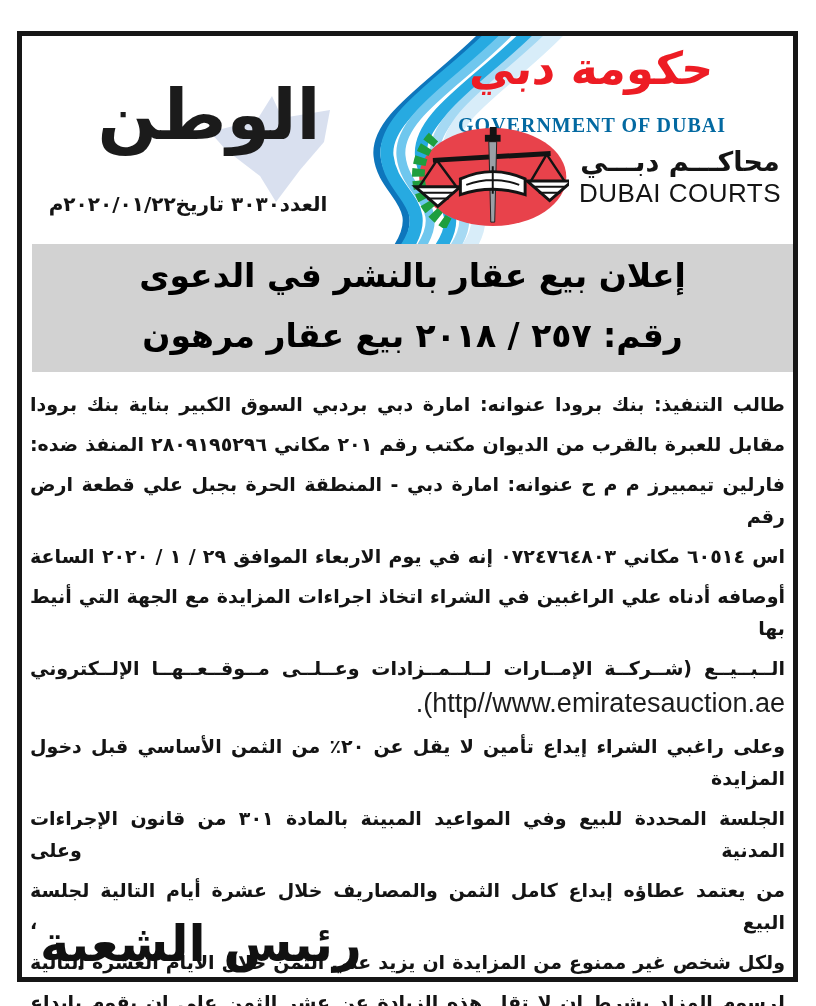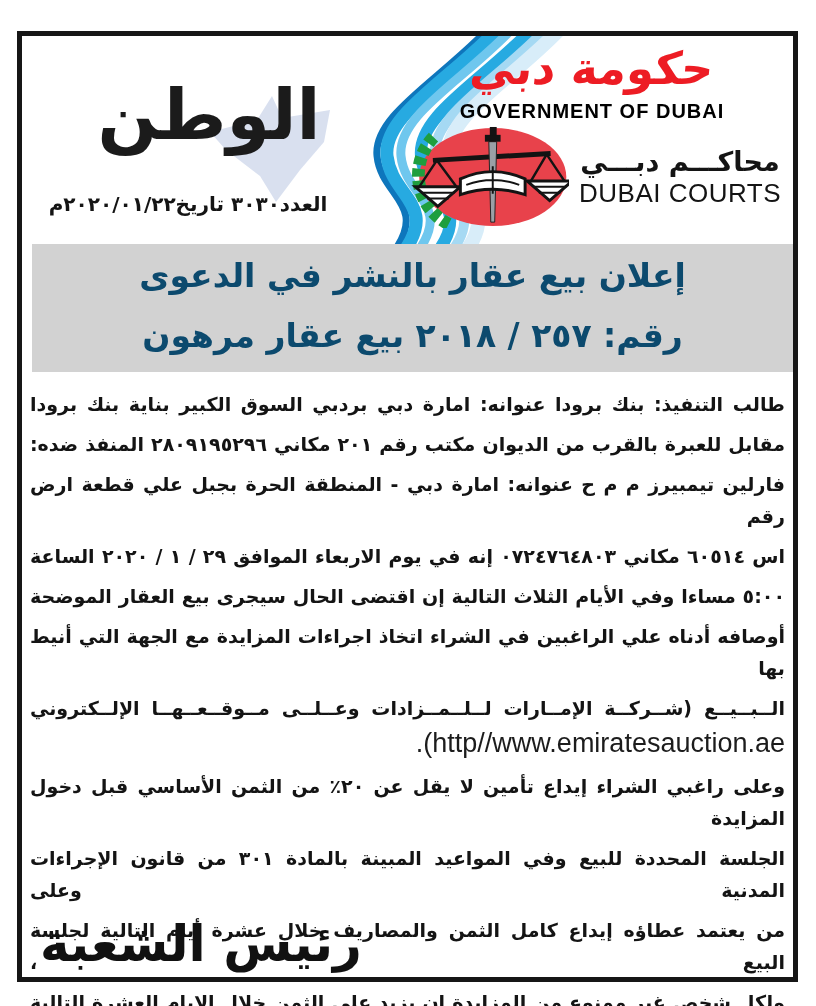--- a/index.html
+++ b/index.html
@@ -10,31 +10,31 @@
   
   .header{position:relative;width:761px;height:208px;background:#ffffff;}
   .map-watermark{position:absolute;left:170px;top:48px;opacity:.65;}
   .alwatan-name{position:absolute;left:52px;top:38px;width:250px;text-align:center;
                 font-size:70px;font-weight:700;letter-spacing:-2px;color:#1b1b1b;z-index:3;}
   .issue-line{position:absolute;left:6px;top:156px;width:300px;text-align:center;
               font-size:20px;font-weight:700;z-index:3;}
   .wave{position:absolute;left:255px;top:0px;z-index:2;}
   .gov-block{position:absolute;right:36px;top:4px;width:330px;text-align:center;z-index:3;}
   .gov-ar{font-size:45px;font-weight:700;color:#ed1c24;transform:skewX(-6deg);line-height:58px;}
-  .gov-en{font-size:20px;font-weight:700;color:#000000;letter-spacing:1px;
-          font-family:Liberation Sans, sans-serif;margin-top:2px;}
+  .gov-en{font-size:20px;font-weight:700;color:#0369a1;letter-spacing:1px;
+          font-family:Liberation Serif, serif;margin-top:16px;}
   .courts-row{position:absolute;right:12px;top:90px;display:flex;align-items:center;gap:10px;z-index:3;}
   .courts-text{text-align:center;}
   .courts-ar{font-size:27px;font-weight:700;line-height:32px;}
   .courts-en{font-size:26px;font-weight:400;font-family:"Liberation Sans",sans-serif;
              letter-spacing:.5px;line-height:30px;}
   
   .banner{width:761px;height:128px;background:#d2d2d2;text-align:center;
           padding-top:2px;box-sizing:border-box;}
-  .banner .t1,.banner .t2{font-size:33px;font-weight:700;line-height:60px;color:#0c4a6e;}
+  .banner .t1,.banner .t2{font-size:33px;font-weight:700;line-height:60px;color:#000000;}
   
   .notice-body{padding:8px 8px 0 8px;direction:rtl;}
   .jline{font-size:19px;font-weight:700;line-height:32px;text-align:justify;
          text-align-last:justify;white-space:nowrap0;margin-top:8px;}
   .url-line{direction:ltr;text-align:right;font-family:"Liberation Sans",sans-serif;
             font-weight:400;font-size:27px;line-height:38px;color:#1c1c1c;}
   .signature{position:absolute;left:18px;bottom:4px;font-size:50px;font-weight:700;
              color:#111;z-index:4;}
 </style>
 </head>
@@ -96,21 +96,20 @@
       <div class="t1">إعلان بيع عقار بالنشر في الدعوى</div>
       <div class="t2">رقم: ٢٥٧ / ٢٠١٨ بيع عقار مرهون</div>
     </div>
 
     <div class="notice-body">
       <div>
           <div class="jline">طالب التنفيذ: بنك برودا   عنوانه: امارة دبي بردبي السوق الكبير بناية بنك برودا</div>
           <div class="jline">مقابل للعبرة بالقرب من الديوان مكتب رقم ٢٠١ مكاني ٢٨٠٩١٩٥٢٩٦ المنفذ ضده:</div>
           <div class="jline">فارلين تيمبيرز م م ح   عنوانه: امارة دبي - المنطقة الحرة بجبل علي قطعة ارض رقم</div>
           <div class="jline">اس ٦٠٥١٤ مكاني ٠٧٢٤٧٦٤٨٠٣ إنه في يوم الاربعاء الموافق ٢٩ / ١ / ٢٠٢٠ الساعة</div>
-          <div class="jline">٥:٠٠ مساءا وفي الأيام الثلاث التالية إن اقتضى الحال سيجرى بيع العقار الموضحة</div>
           <div class="jline">أوصافه أدناه علي الراغبين في الشراء اتخاذ اجراءات المزايدة مع الجهة التي أنيط بها</div>
           <div class="jline">الــبــيــع (شــركــة الإمــارات لــلــمــزادات وعــلــى مــوقــعــهــا الإلــكتروني</div>
         </div>
       <div class="url-line">.(http//www.emiratesauction.ae</div>
       <div>
           <div class="jline">وعلى راغبي الشراء إيداع تأمين لا يقل عن ٢٠٪ من الثمن الأساسي قبل دخول المزايدة</div>
           <div class="jline">الجلسة المحددة للبيع وفي المواعيد المبينة بالمادة ٣٠١ من قانون الإجراءات المدنية وعلى</div>
           <div class="jline">من يعتمد عطاؤه إيداع كامل الثمن والمصاريف خلال عشرة أيام التالية لجلسة البيع ،</div>
           <div class="jline">ولكل شخص غير ممنوع من المزايدة ان يزيد علي الثمن خلال الايام العشرة التالية</div>
           <div class="jline">لرسوم المزاد بشرط ان لا تقل هذه الزيادة عن عشر الثمن علي ان يقوم بايداع كامل</div>

